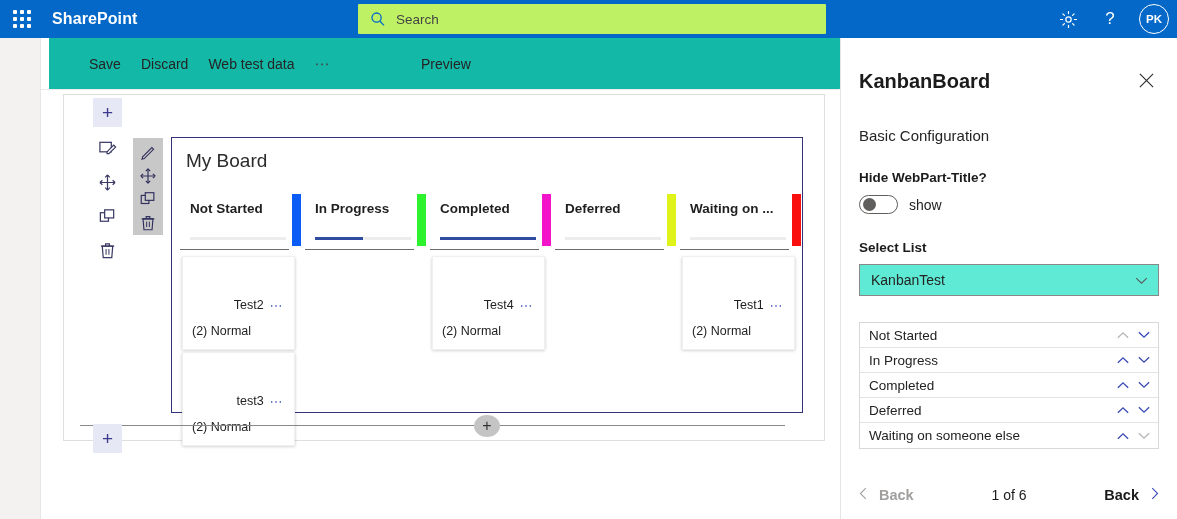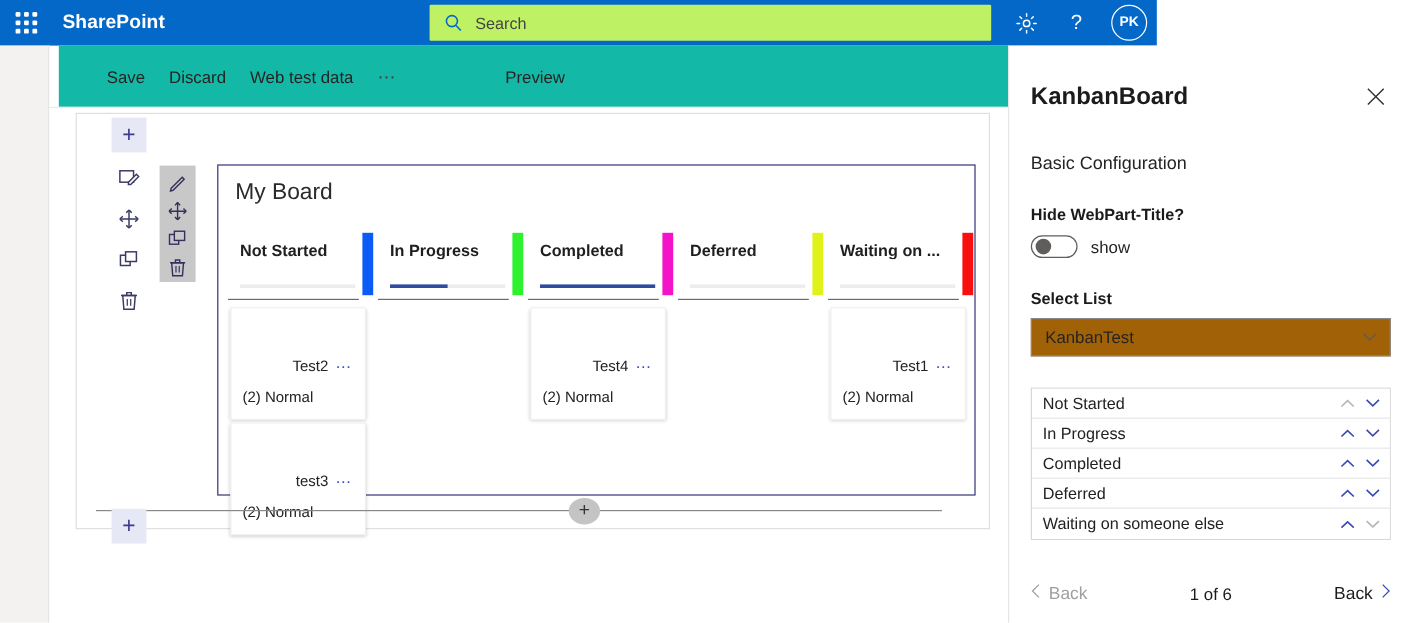--- a/index.html
+++ b/index.html
@@ -6,21 +6,21 @@
   html, body {
     width: 1177px; height: 519px;
     font-family: "Liberation Sans", sans-serif;
     background: #ffffff;
     overflow: hidden;
   }
   #root { position: relative; width: 1177px; height: 519px; }
 
   
   .suitebar {
-    position: absolute; left: 0; top: 0; width: 964px; height: 38px;
+    position: absolute; left: 0; top: 0; width: 1177px; height: 38px;
     background: #0368c8; display: flex; align-items: center;
   }
   .waffle {
     width: 44px; height: 38px; display: flex; align-items: center; justify-content: center;
     cursor: pointer;
   }
   .waffle-grid {
     display: grid; grid-template-columns: repeat(3, 4px); grid-template-rows: repeat(3, 4px);
     gap: 3px;
   }
@@ -101,21 +101,21 @@
   
   .inner-toolbar {
     position: absolute; left: 133px; top: 138px; width: 30px; height: 97px;
     background: #c8c8c8; z-index: 7; display: flex; flex-direction: column;
     align-items: center; padding-top: 2px;
   }
   .inner-toolbar .tb-btn { color: #32315e; height: 24px; }
 
   
   .webpart {
-    position: absolute; left: 181px; top: 137px; width: 632px; height: 276px;
+    position: absolute; left: 171px; top: 137px; width: 632px; height: 276px;
     border: 1.4px solid #33337a; background: #fff;
   }
   .board-title {
     font-size: 19px; color: #2b2b2b; padding: 12px 0 0 14px; font-weight: 400;
   }
   .columns {
     display: flex; margin-top: 18px; padding: 0 4px;
   }
   .col { position: relative; width: 125px; flex: 0 0 125px; }
   .col-head { position: relative; height: 60px; padding: 0 4px 0 14px; }
@@ -172,21 +172,21 @@
   .toggle {
     width: 39px; height: 19px; border: 1.3px solid #605e5c; border-radius: 10px;
     display: flex; align-items: center; cursor: pointer; background: #fff;
   }
   .toggle .knob {
     width: 13px; height: 13px; border-radius: 50%; background: #605e5c; margin-left: 2.5px;
   }
   .toggle-text { font-size: 14px; color: #242424; margin-left: 11px; }
 
   .select {
-    margin-top: 9px; height: 32px; border: 1px solid #8a8886; background: #a16207;
+    margin-top: 9px; height: 32px; border: 1px solid #8a8886; background: #5eead4;
     display: flex; align-items: center; justify-content: space-between; padding: 0 10px 0 11px;
     cursor: pointer;
   }
   .select .val { font-size: 14px; color: #242424; }
   .select .chev { color: #555; }
 
   .status-list { margin-top: 26px; border: 1px solid #d8d8d8; }
   .status-row {
     height: 25px; display: flex; align-items: center; justify-content: space-between;
     padding: 0 8px 0 9px; border-bottom: 1px solid #e3e3e3; background: #fff;
@@ -195,21 +195,21 @@
   .status-name { font-size: 13.5px; color: #222; }
   .arrows { display: flex; align-items: center; gap: 9px; }
   .arrow { cursor: pointer; line-height: 0; }
   .arrow.on { color: #3a4bb5; }
   .arrow.off { color: #b6b6b6; }
 
   .pane-nav {
     position: absolute; left: 18px; right: 18px; bottom: 16px;
     display: flex; align-items: center; justify-content: space-between;
   }
-  .nav-btn { display: flex; align-items: center; gap: 7px; font-size: 14.5px; cursor: pointer; }
+  .nav-btn { display: flex; align-items: center; gap: 12px; font-size: 14.5px; cursor: pointer; font-weight: bold; }
   .nav-back { color: #a19f9d; }
   .nav-next { color: #1b1b1b; }
   .nav-count { font-size: 14px; color: #1b1b1b; }
   .nav-chev-blue { color: #3a4bb5; }
   .nav-chev-gray { color: #a19f9d; }
 </style>
 </head>
 <body>
 
 <div id="root">

